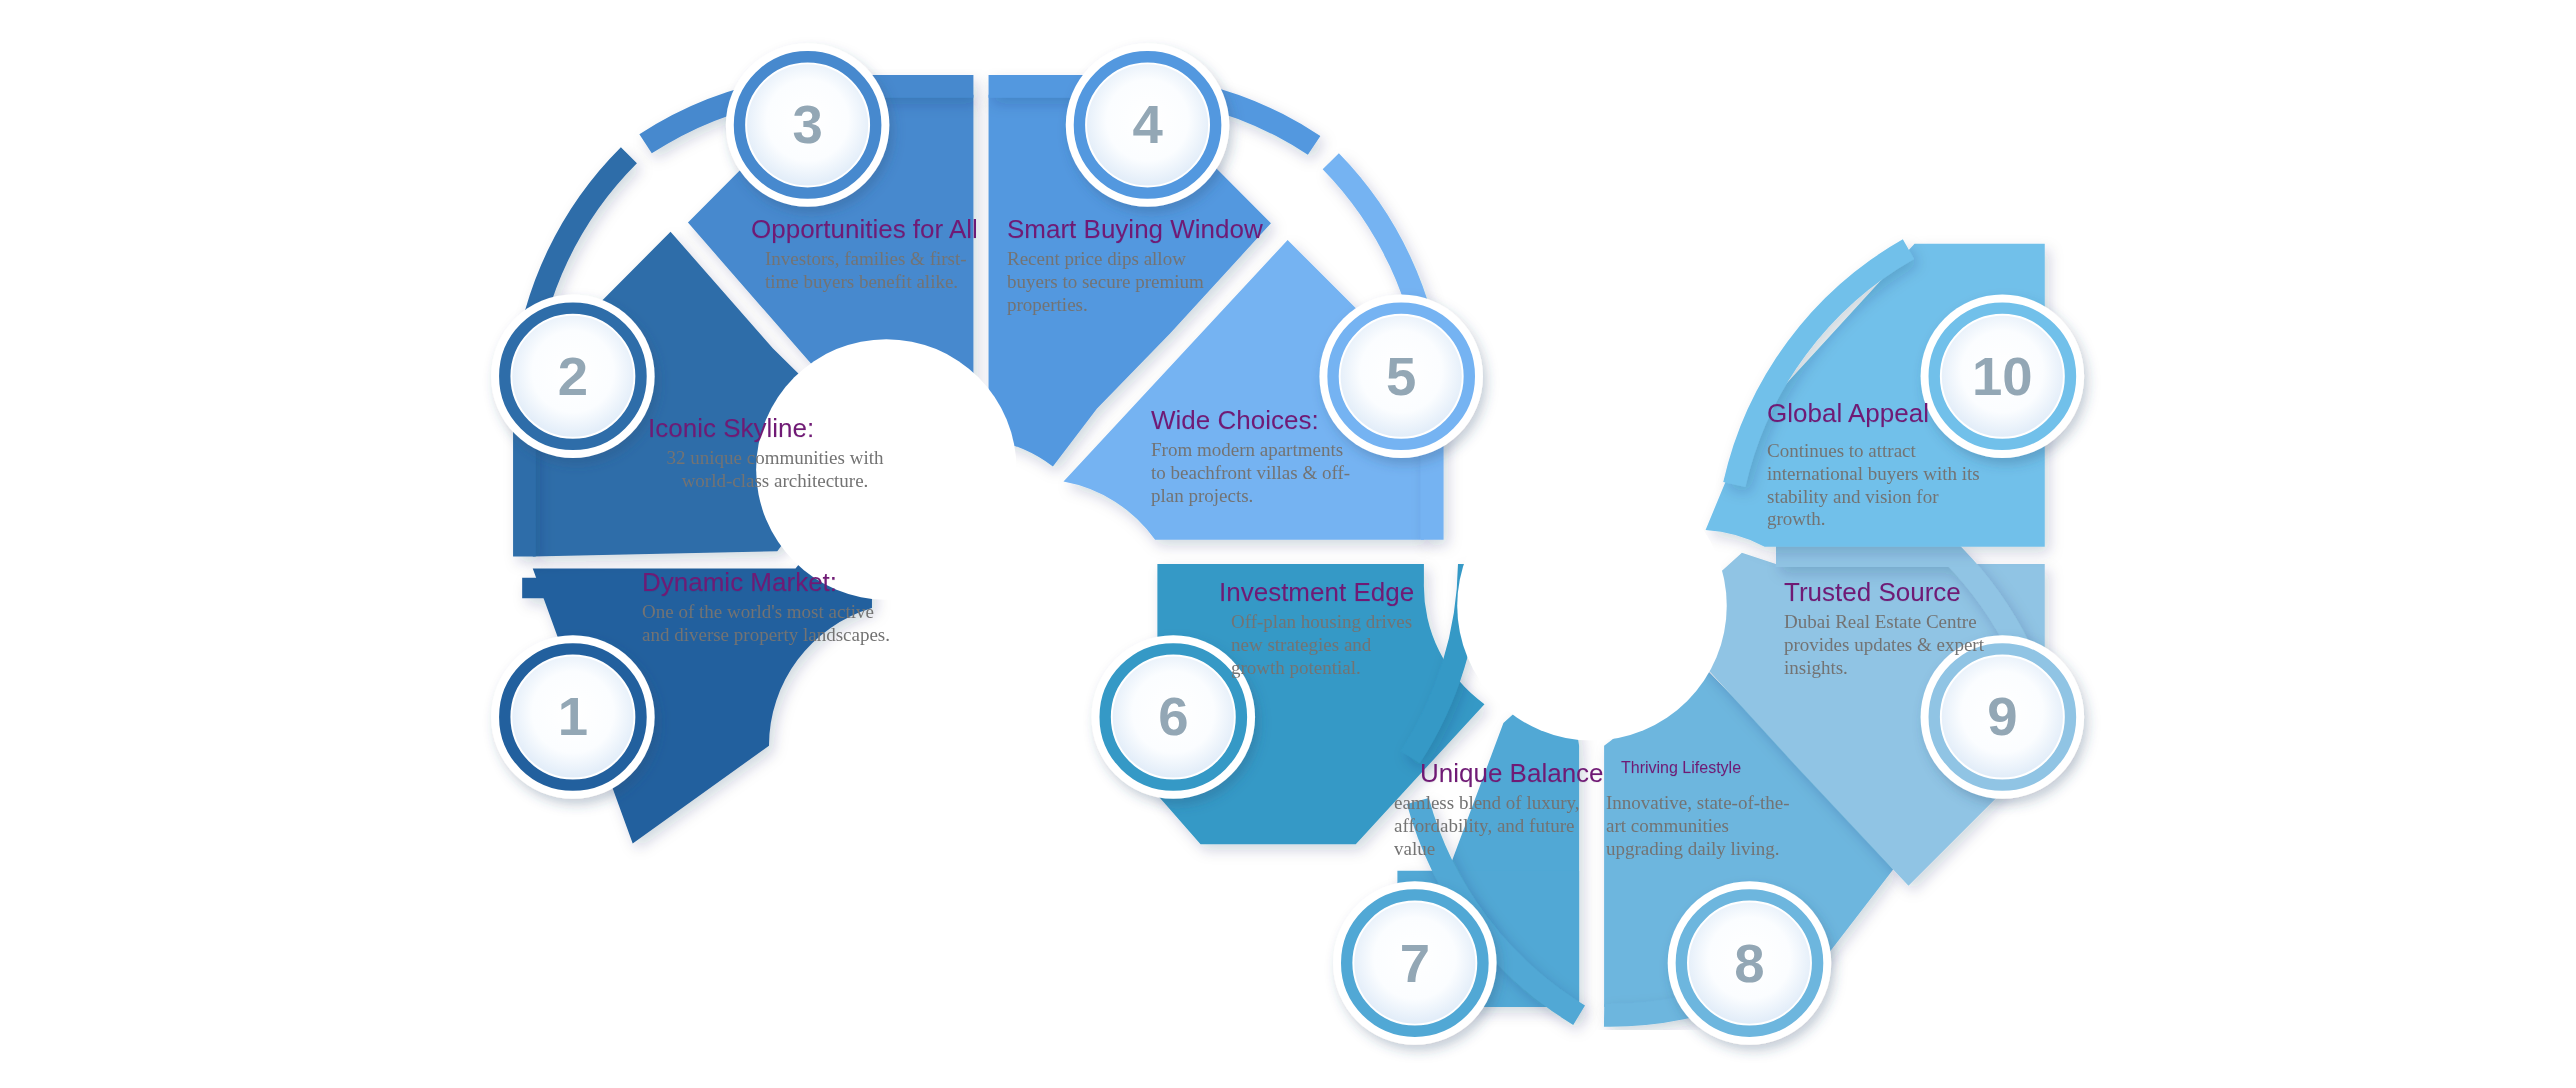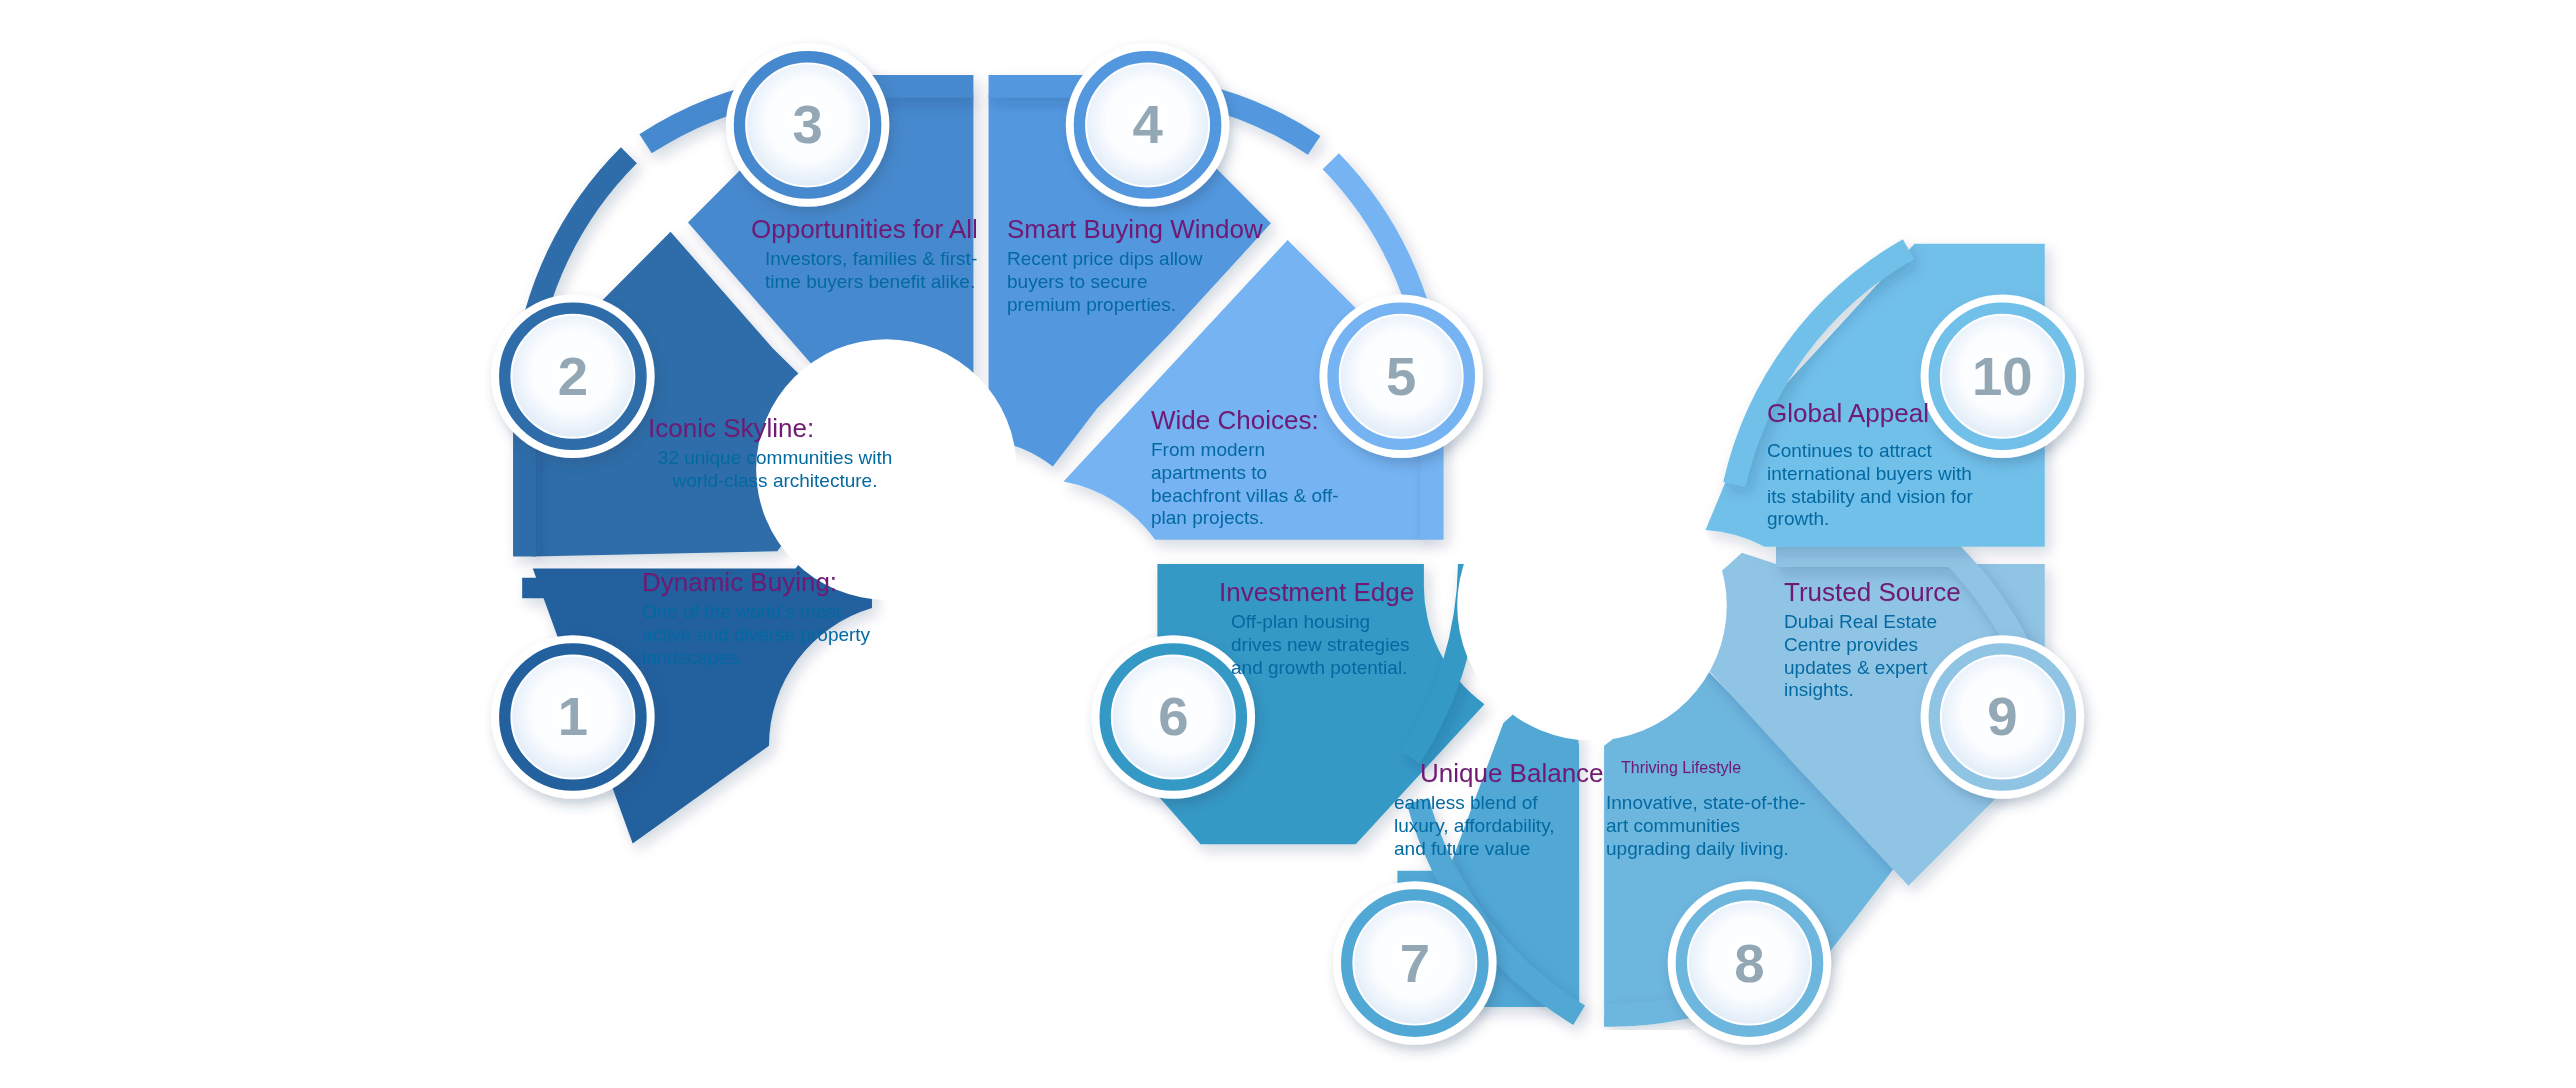--- a/index.html
+++ b/index.html
@@ -7,22 +7,22 @@
   #stage{position:relative;width:2576px;height:1088px;background:#fff;}
   svg.layer{position:absolute;left:0;top:0;width:2576px;height:1088px;}
 
   .seg-title{
     position:absolute;color:#701a75;font-weight:normal;
     font-family:"Liberation Sans",sans-serif;
     line-height:1.04;white-space:nowrap;
     text-shadow:0 0.8px 0.8px rgba(0,0,0,.06);
   }
   .seg-body{
-    position:absolute;color:#0369a1;
-    font-family:Liberation Sans, sans-serif;
+    position:absolute;color:#737373;
+    font-family:Liberation Serif, serif;
     line-height:1.20;
   }
   .numtxt{
     font-family:"Liberation Sans",sans-serif;
     font-weight:bold;fill:#93a7b5;
   }
 </style>
 </head>
 <body>
 
@@ -181,21 +181,21 @@
 
       <g filter="url(#ringshadow)">
         <circle cx="2644" cy="497" r="108" fill="#ffffff"></circle>
         <circle cx="2644" cy="497" r="90" fill="none" stroke="#71c0ea" stroke-width="15"></circle>
         <circle cx="2644" cy="497" r="80" fill="url(#innerglow)"></circle>
         <text class="numtxt" x="2644" y="497" font-size="72" text-anchor="middle" dominant-baseline="central">10</text>
       </g>
     </g>
   </svg>
 
-  <div class="seg-title" style="left:642px;top:569px;font-size:26px;">Dynamic Buying:</div>
+  <div class="seg-title" style="left:642px;top:569px;font-size:26px;">Dynamic Market:</div>
   <div class="seg-body" style="left:642px;top:601px;width:250px;font-size:19px;">One of the world's most active and diverse property landscapes.</div>
 
   <div class="seg-title" style="left:648px;top:415px;font-size:26px;">Iconic Skyline:</div>
   <div class="seg-body" style="left:648px;top:447px;width:254px;font-size:19px;text-align:center;">32 unique communities with world-class architecture.</div>
 
   <div class="seg-title" style="left:751px;top:216px;font-size:26px;">Opportunities for All</div>
   <div class="seg-body" style="left:765px;top:248px;width:220px;font-size:19px;">Investors, families &amp; first-time buyers benefit alike.</div>
 
   <div class="seg-title" style="left:1007px;top:216px;font-size:26px;">Smart Buying Window</div>
   <div class="seg-body" style="left:1007px;top:248px;width:216px;font-size:19px;">Recent price dips allow buyers to secure premium properties.</div>

